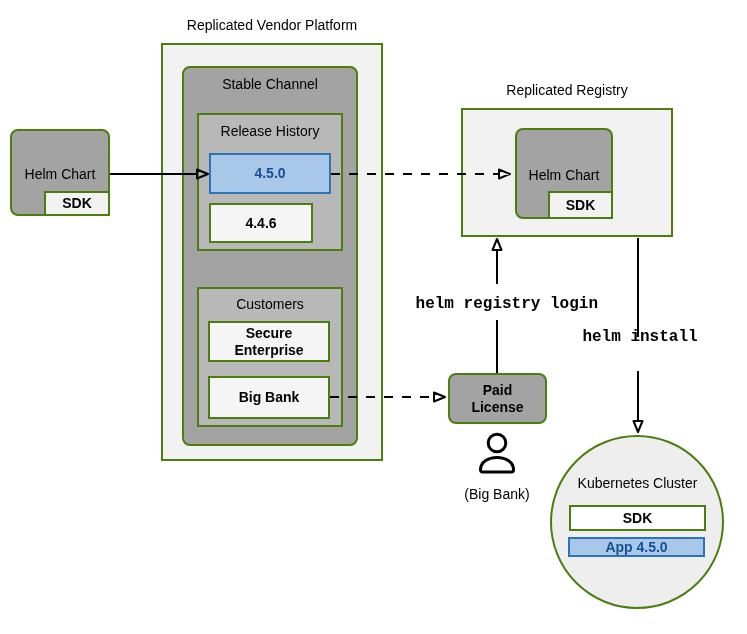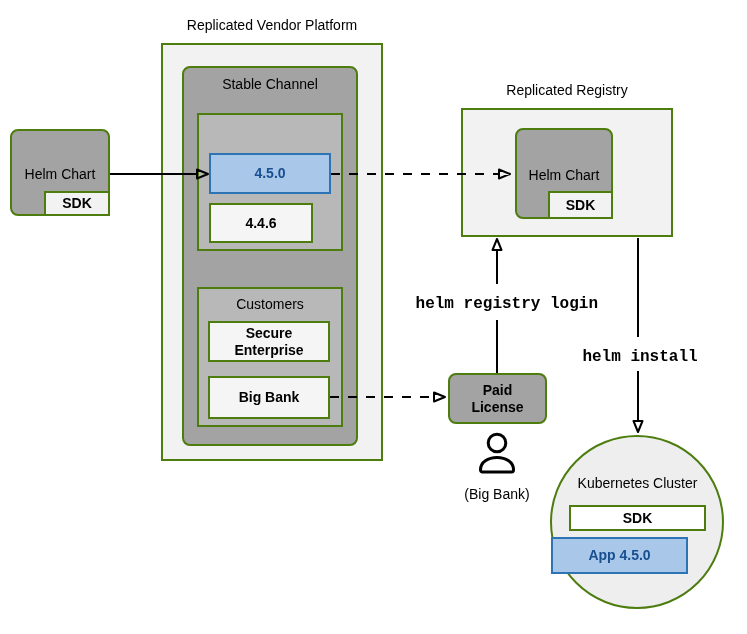--- a/index.html
+++ b/index.html
@@ -37,20 +37,21 @@
 <div class="canvas">
 
   <div class="lbl" style="left:158px;top:17px;width:228px;">Replicated Vendor Platform</div>
 
   <div class="box panel-light" style="left:161px;top:43px;width:222px;height:418px;"></div>
 
   <div class="box panel-medium" style="left:182px;top:66px;width:176px;height:380px;"></div>
   <div class="lbl" style="left:182px;top:76px;width:176px;">Stable Channel</div>
 
   <div class="box panel-dark" style="left:197px;top:113px;width:146px;height:138px;"></div>
+  <div class="lbl" style="left:197px;top:123px;width:146px;">Release History</div>
 
   <div class="box highlight" style="left:209px;top:153px;width:122px;height:41px;">
     <span class="boxtext">4.5.0</span>
   </div>
   <div class="box item-fill" style="left:209px;top:203px;width:104px;height:40px;">
     <span class="boxtext">4.4.6</span>
   </div>
 
   <div class="box panel-dark" style="left:197px;top:287px;width:146px;height:140px;"></div>
   <div class="lbl" style="left:197px;top:296px;width:146px;">Customers</div>
@@ -85,26 +86,26 @@
 
   <div class="lbl" style="left:442px;top:485px;width:110px;line-height:19px;">
     <span style="display:block">(Big Bank)</span>
   </div>
 
   <div class="box circle" style="left:550px;top:435px;width:174px;height:174px;"></div>
   <div class="lbl" style="left:560px;top:475px;width:155px;">Kubernetes Cluster</div>
   <div class="box white-fill" style="left:569px;top:505px;width:137px;height:26px;z-index:3;">
     <span class="boxtext">SDK</span>
   </div>
-  <div class="box highlight" style="left:551px;top:537px;width:137px;height:37px;z-index:3;text-align:center;">
+  <div class="box highlight" style="left:568px;top:537px;width:137px;height:20px;z-index:3;text-align:center;">
     <span class="boxtext">App 4.5.0</span>
   </div>
 
   <div class="mono" style="left:396px;top:295px;width:202px;text-align:right;">helm registry login</div>
-  <div class="mono" style="left:570px;top:348px;width:140px;">helm install</div>
+  <div class="mono" style="left:570px;top:328px;width:140px;">helm install</div>
 
   <svg class="overlay" width="747" height="634" viewBox="0 0 747 634">
 
     <g>
       <line x1="110" y1="174" x2="197" y2="174" stroke="#000" stroke-width="2"></line>
       <path d="M208 174 L197 169.5 L197 178.5 Z" fill="none" stroke="#000" stroke-width="2" stroke-linejoin="round"></path>
     </g>
 
     <g>
       <line x1="331" y1="174" x2="498" y2="174" stroke="#000" stroke-width="2" stroke-dasharray="9,9"></line>

